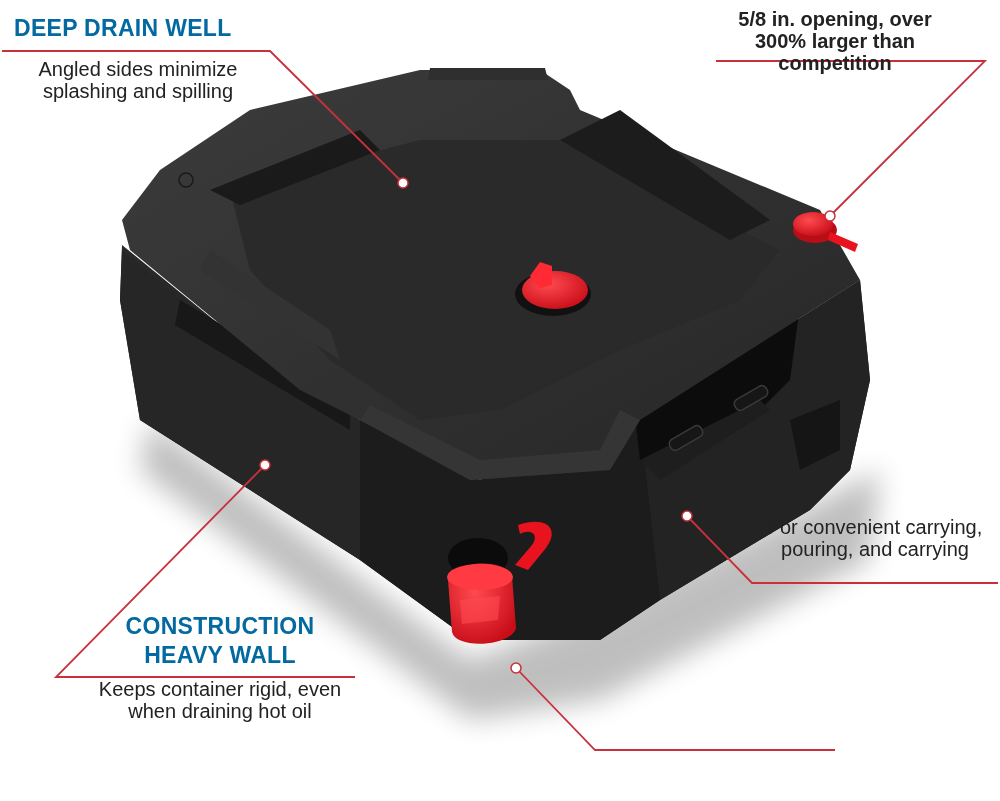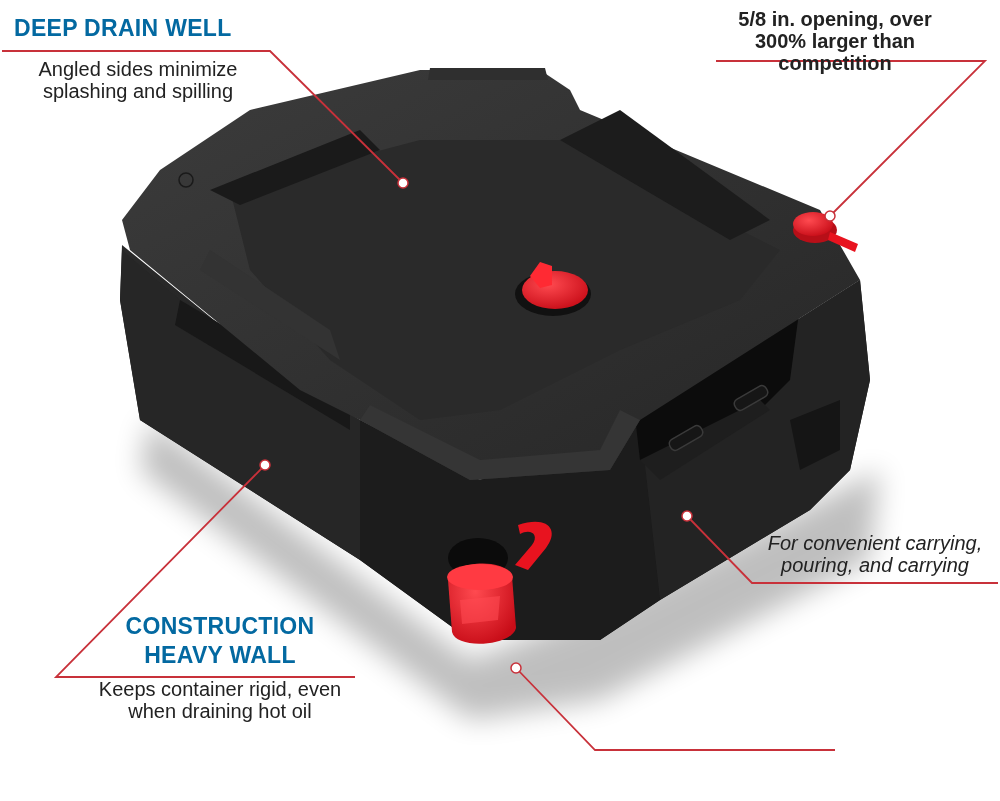--- a/index.html
+++ b/index.html
@@ -9,21 +9,21 @@
     .product-svg { position: absolute; left: 0; top: 0; }
     .callout { position: absolute; text-align: center; color: #111; }
     .callout .title { font-weight: 700; font-size: 23px; line-height: 29px; letter-spacing: 0.3px; color: #0369a1; }
     .callout .desc { font-size: 20px; line-height: 22px; color: #222; }
     #c-drain { left: 8px; top: 14px; width: 260px; }
     #c-drain .title { text-align: left; padding-left: 6px; }
     #c-drain .desc { position: absolute; top: 44px; left: 0; width: 260px; }
     #c-vent { left: 700px; top: 0px; width: 270px; }
     #c-vent .desc { margin-top: 8px; font-weight: bold; }
     #c-handle { left: 760px; top: 516px; width: 230px; }
-    #c-handle .desc { margin-top: 16px; font-style: italic; }
+    #c-handle .desc { margin-top: 0; }
     #c-wall { left: 80px; top: 612px; width: 280px; }
     #c-wall .desc { margin-top: 8px; }
     #c-caps { left: 590px; top: 686px; width: 250px; }
     #c-caps .desc { margin-top: 10px; }
   </style>
 </head>
 <body>
 
 <div class="stage">
 

